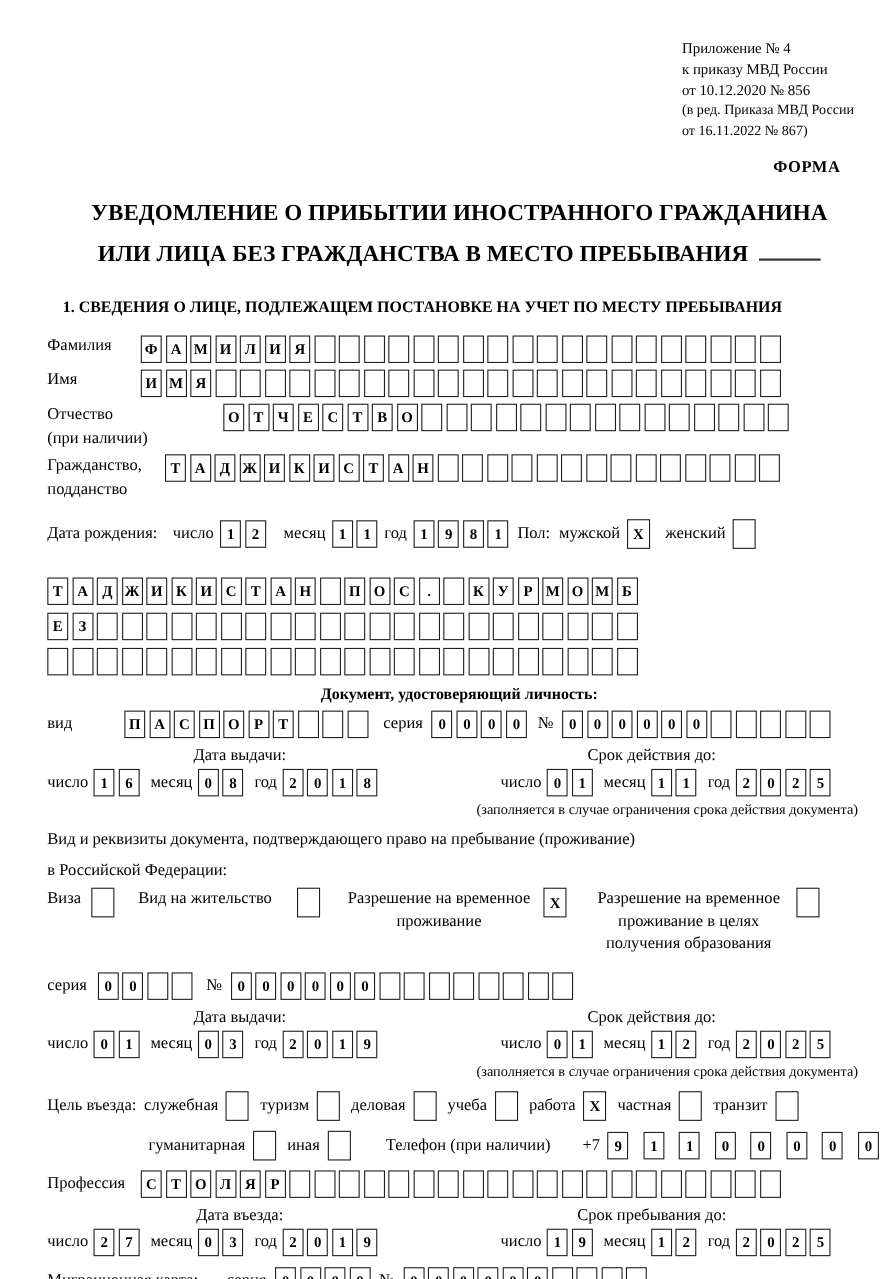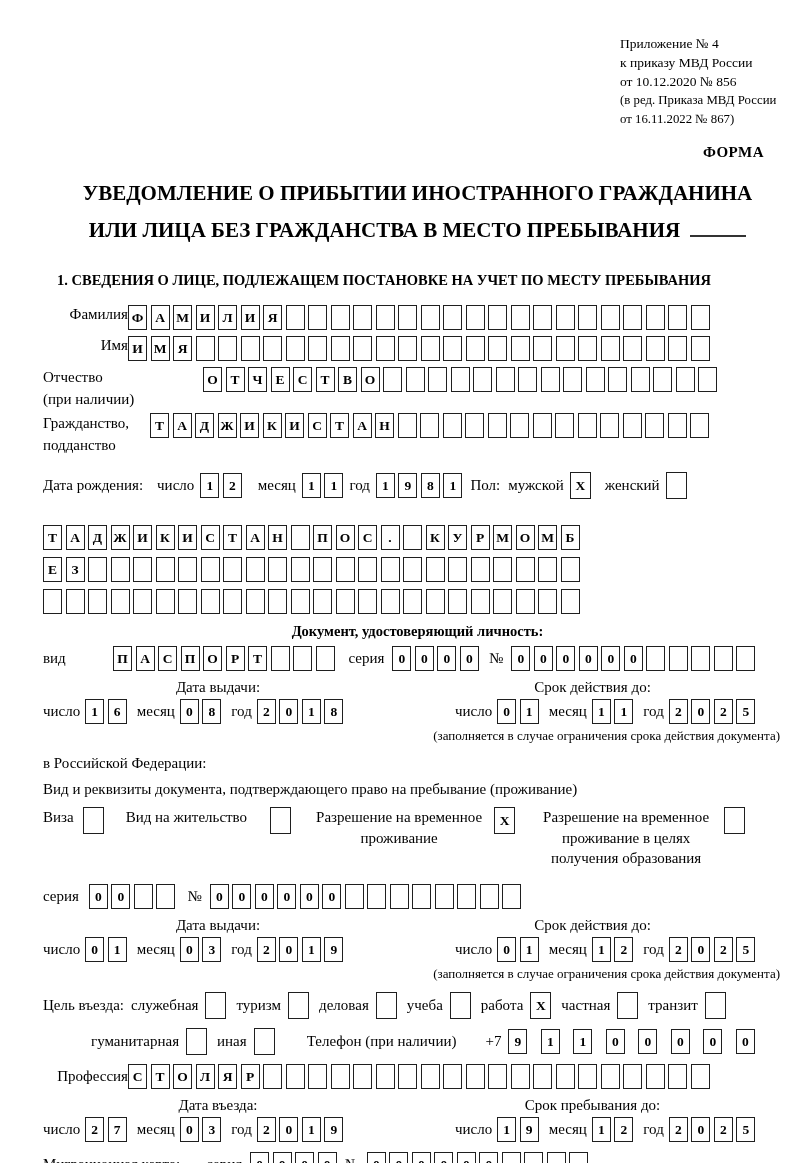--- a/index.html
+++ b/index.html
@@ -13,21 +13,21 @@
 
   
   .title{text-align:center;font-weight:bold;font-size:21px;line-height:1.75;margin-top:14px;}
   .title-blank{display:inline-block;width:56px;border-bottom:2px solid #333;height:12px;margin-left:10px;}
   .sec-heading{font-weight:bold;font-size:14.5px;margin:24px 0 16px 14px;}
 
   
   .row{display:flex;align-items:flex-start;margin-bottom:6px;}
   .lbl{font-size:15px;line-height:1.3;flex:none;}
   .lbl-stack{flex:none;font-size:15px;line-height:1.45;}
-  .w85{width:85px;text-align:right;} .w107{width:107px;} .w109{width:109px;} .w160{width:160px;} .w70{width:70px;}
+  .w85{width:85px;} .w107{width:107px;} .w109{width:109px;} .w160{width:160px;} .w70{width:70px;}
   .cells{display:flex;gap:3.5px;flex:none;}
   .cell{width:17px;height:23px;border:1.5px solid #1f1f1f;display:flex;align-items:center;justify-content:center;
         font-size:13.5px;font-weight:600;flex:none;background:#fff;line-height:1;}
   .cb{width:19px;height:25px;}
   .cell-rows .cells{margin-bottom:7px;}
   .gap8{width:8px;flex:none;} .gap14{width:14px;flex:none;} .gap22{width:22px;flex:none;}
   .mr6{margin-right:6px;} .ml10{margin-left:10px;}
 
   
   .date-cols{display:flex;margin-bottom:4px;}
@@ -42,21 +42,21 @@
   .options-row{display:flex;align-items:flex-start;margin:6px 0 16px 0;}
   .opt{display:flex;align-items:flex-start;}
   .opt .olbl{font-size:15px;line-height:1.35;margin-right:9px;}
   .opt-center{text-align:center;}
   .wrap150{width:172px;} .wrap175{width:178px;}
 
   
   .purpose-row{display:flex;align-items:center;flex-wrap:nowrap;margin-bottom:9px;}
   .purpose-row .lbl{margin-right:7px;}
   .purpose-row .cell{margin-right:10px;}
-  .indent92{margin-left:48px;}
+  .indent92{margin-left:92px;}
 </style>
 </head>
 <body>
 
 <div class="page">
 
   <div class="hdr">
     <div>Приложение № 4</div>
     <div>к приказу МВД России</div>
     <div>от 10.12.2020 № 856</div>
@@ -395,22 +395,22 @@
             <span class="cell">2</span>
             <span class="cell">0</span>
             <span class="cell">2</span>
             <span class="cell">5</span>
           </span>
       </div>
     </div>
   </div>
   <div class="note">(заполняется в случае ограничения срока действия документа)</div>
 
+  <div class="lbl" style="margin-bottom:8px;">Вид и реквизиты документа, подтверждающего право на пребывание (проживание)</div>
   <div class="lbl" style="margin-bottom:6px;">в Российской Федерации:</div>
-  <div class="lbl" style="margin-bottom:8px;">Вид и реквизиты документа, подтверждающего право на пребывание (проживание)</div>
 
   <div class="options-row">
     <div class="opt">
       <span class="olbl">Виза</span>
       <span class="cell cb"></span>
     </div>
     <span class="gap22"></span>
     <div class="opt">
       <span class="olbl">Вид на жительство</span>
       <span class="gap14"></span>

